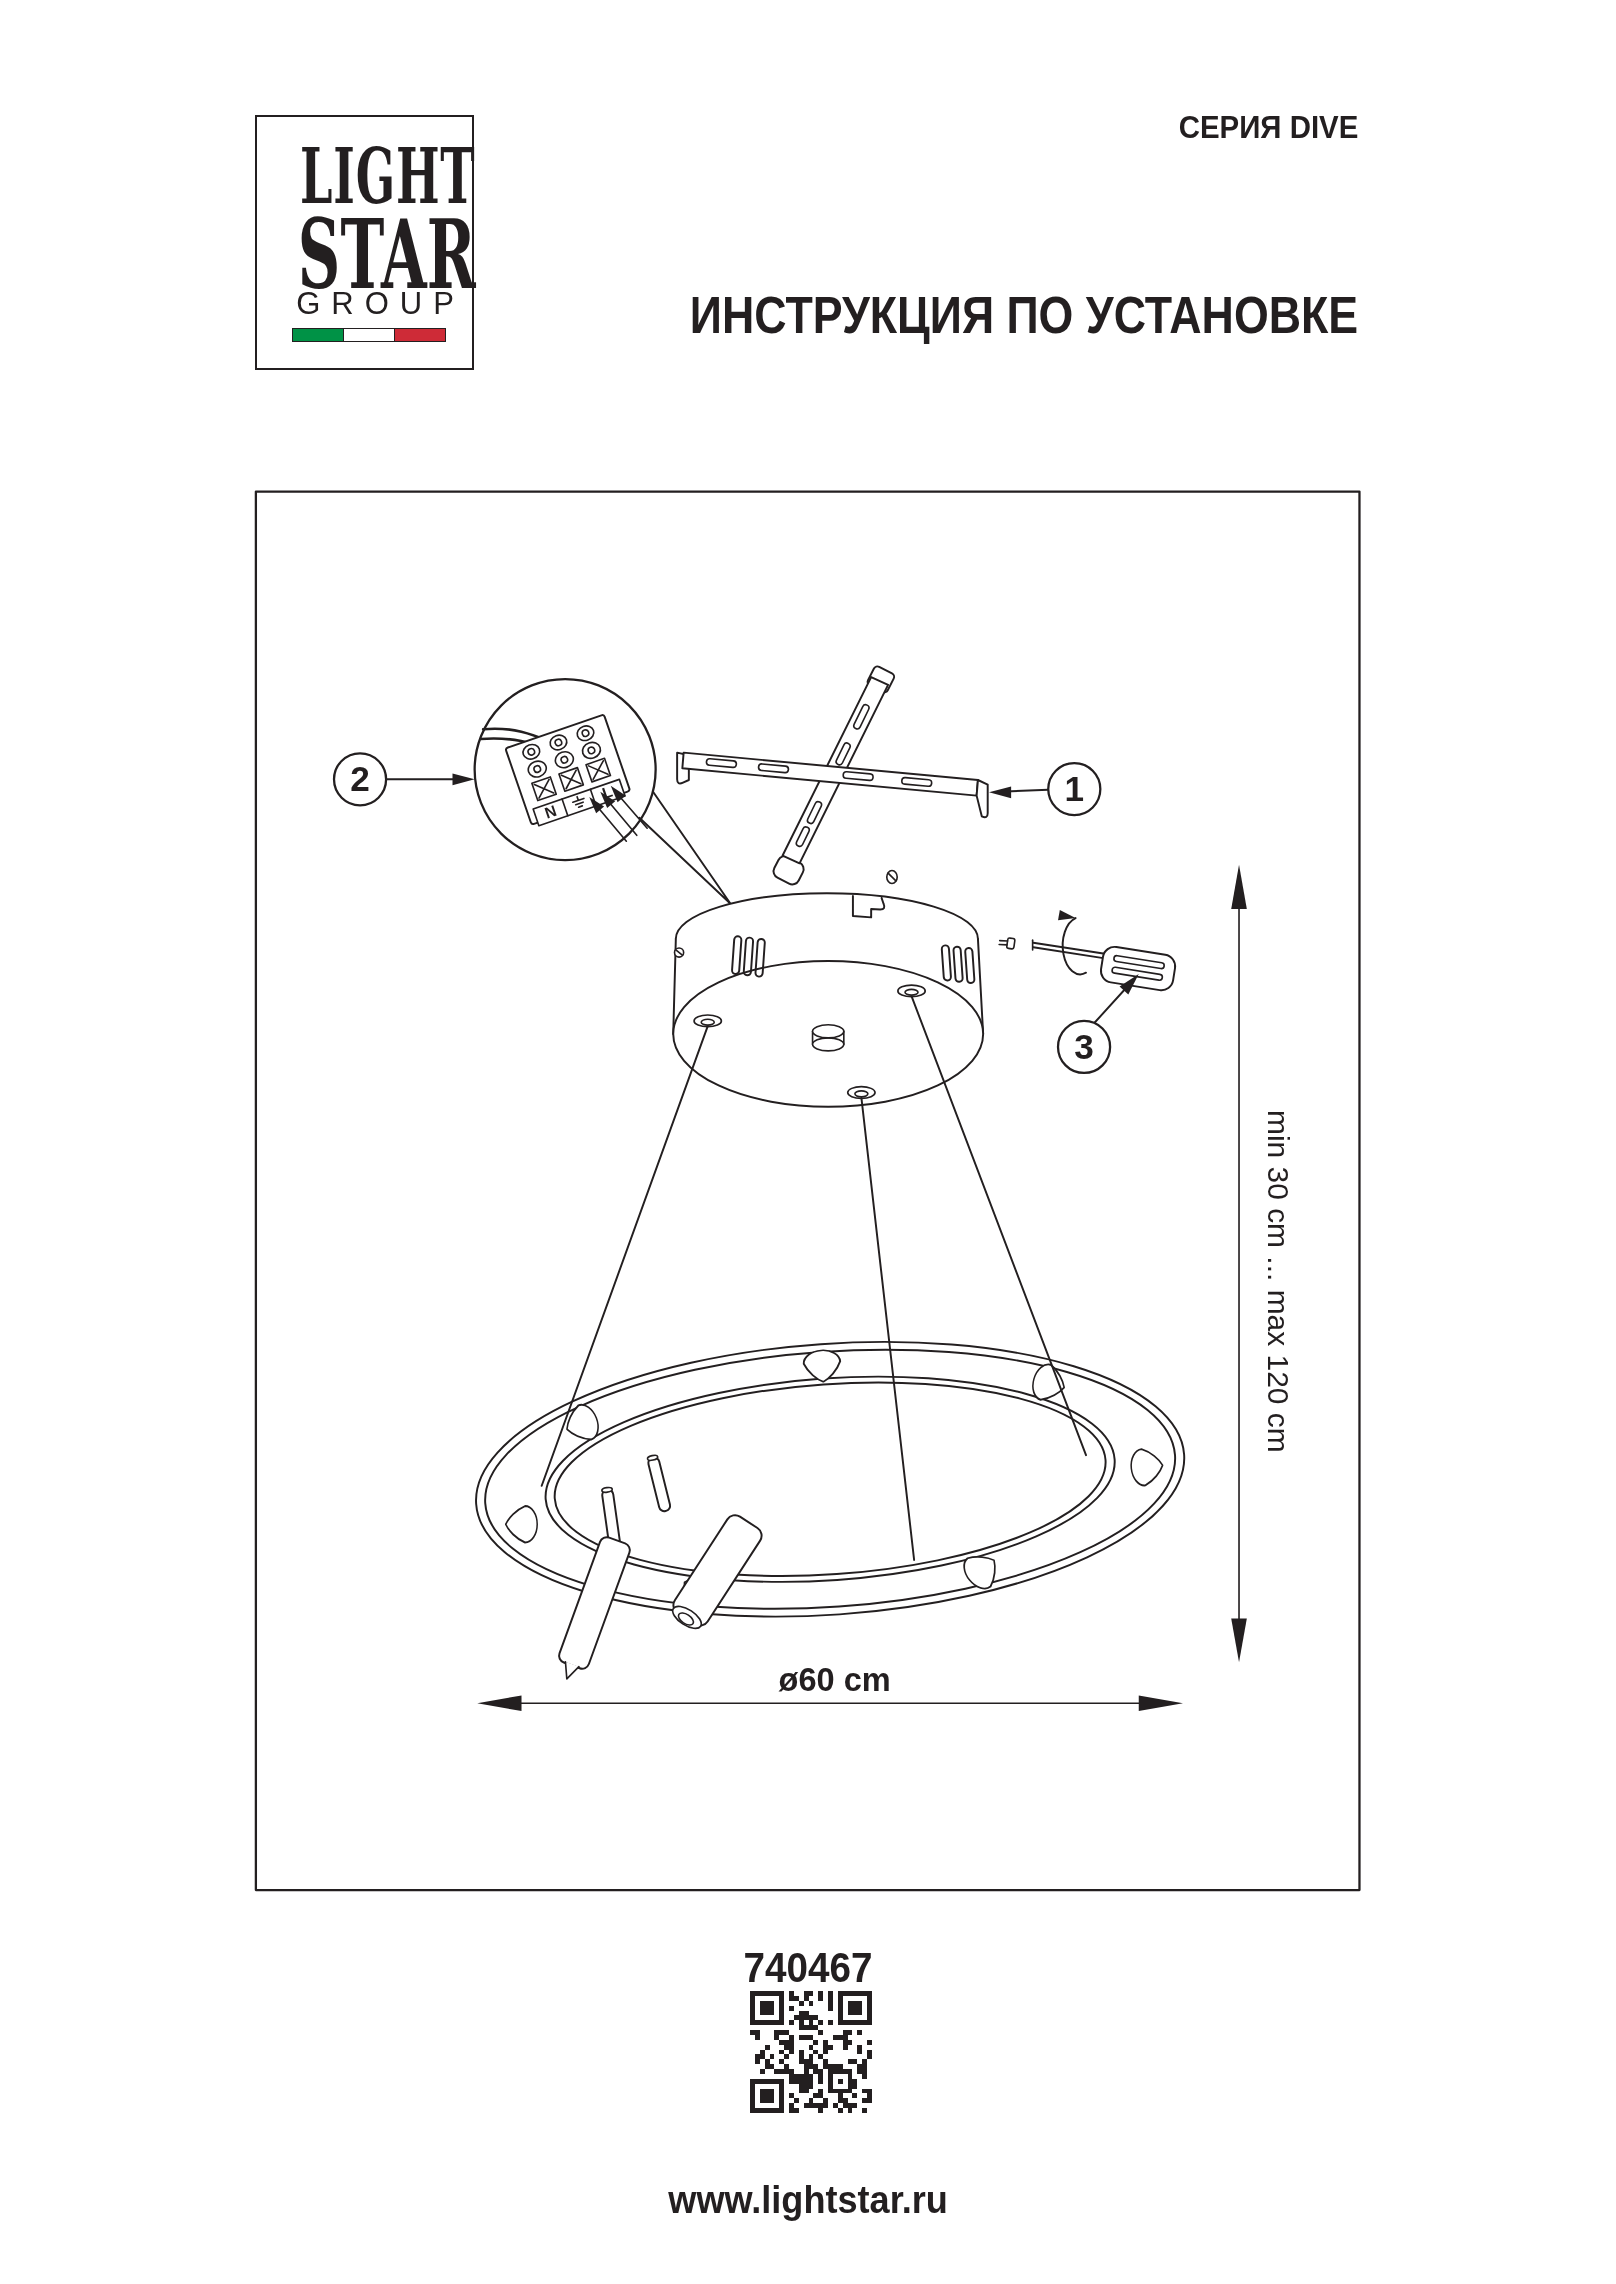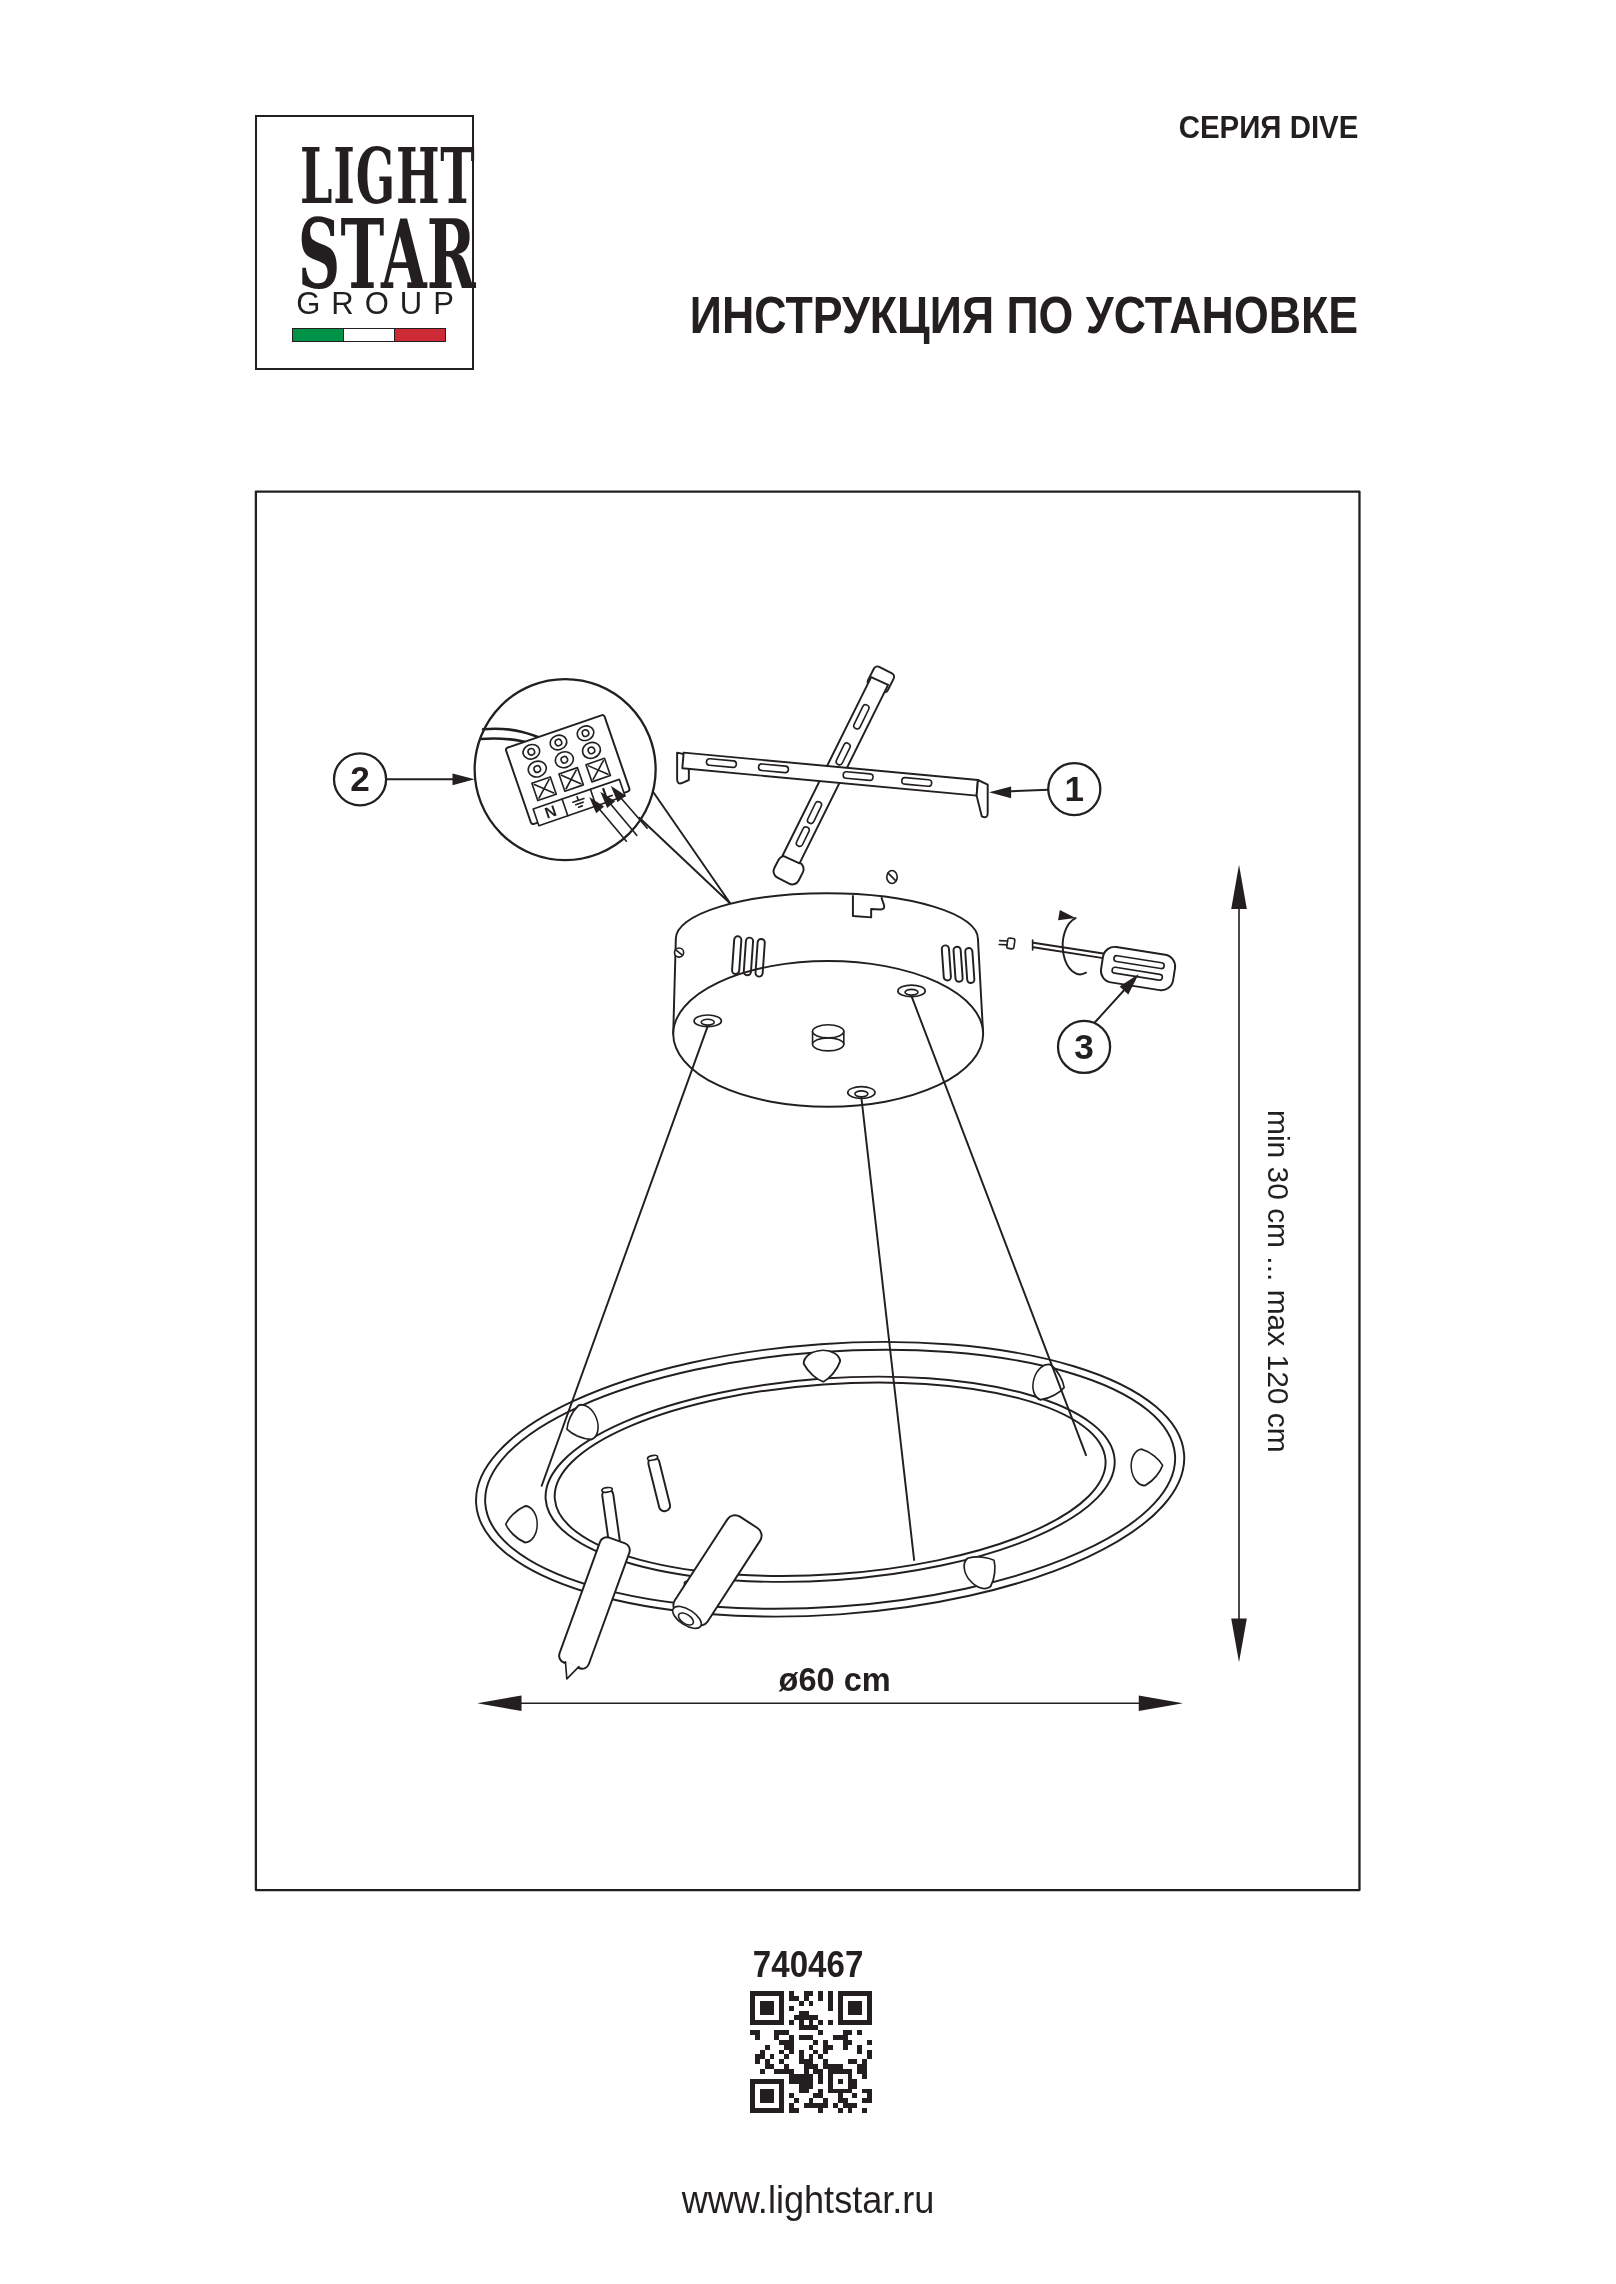--- a/index.html
+++ b/index.html
@@ -39,25 +39,25 @@
   .hdr-series>span{transform:scaleX(0.92);}
   .hdr-article{top:165px;font-size:44px;}
   .hdr-article>span{transform:scaleX(0.90);}
   .hdr-t1{top:285px;font-size:52px;text-decoration:underline;}
   .hdr-t1>span{transform:scaleX(0.86);}
   .hdr-t2{top:335px;font-size:52px;}
   .hdr-t2>span{transform:scaleX(0.86);}
   
   .diagram{position:absolute;left:0;top:0;width:1616px;height:2284px;}
   
-  .f-article{position:absolute;left:0;right:0;top:1944px;text-align:center;font-weight:bold;font-size:36px;}
+  .f-article{position:absolute;left:0;right:0;top:1944px;text-align:center;font-weight:bold;font-size:42px;}
   .f-article>span{display:inline-block;transform:scaleX(0.92);}
   .qr-wrap{position:absolute;left:750px;top:1991px;width:122px;height:122px;}
   .qr-wrap svg{width:100%;height:100%;shape-rendering:crispEdges;fill:#231f20;}
-  .f-url{position:absolute;left:0;right:0;top:2179px;text-align:center;font-weight:normal;font-size:38px;}
+  .f-url{position:absolute;left:0;right:0;top:2179px;text-align:center;font-weight:bold;font-size:38px;}
   .f-url>span{display:inline-block;transform:scaleX(0.95);}
 </style>
 </head>
 <body>
 
 <div class="page">
 
   <div class="logo-box">
     <div class="logo-light">LIGHT</div>
     <div class="logo-star">STAR</div>

